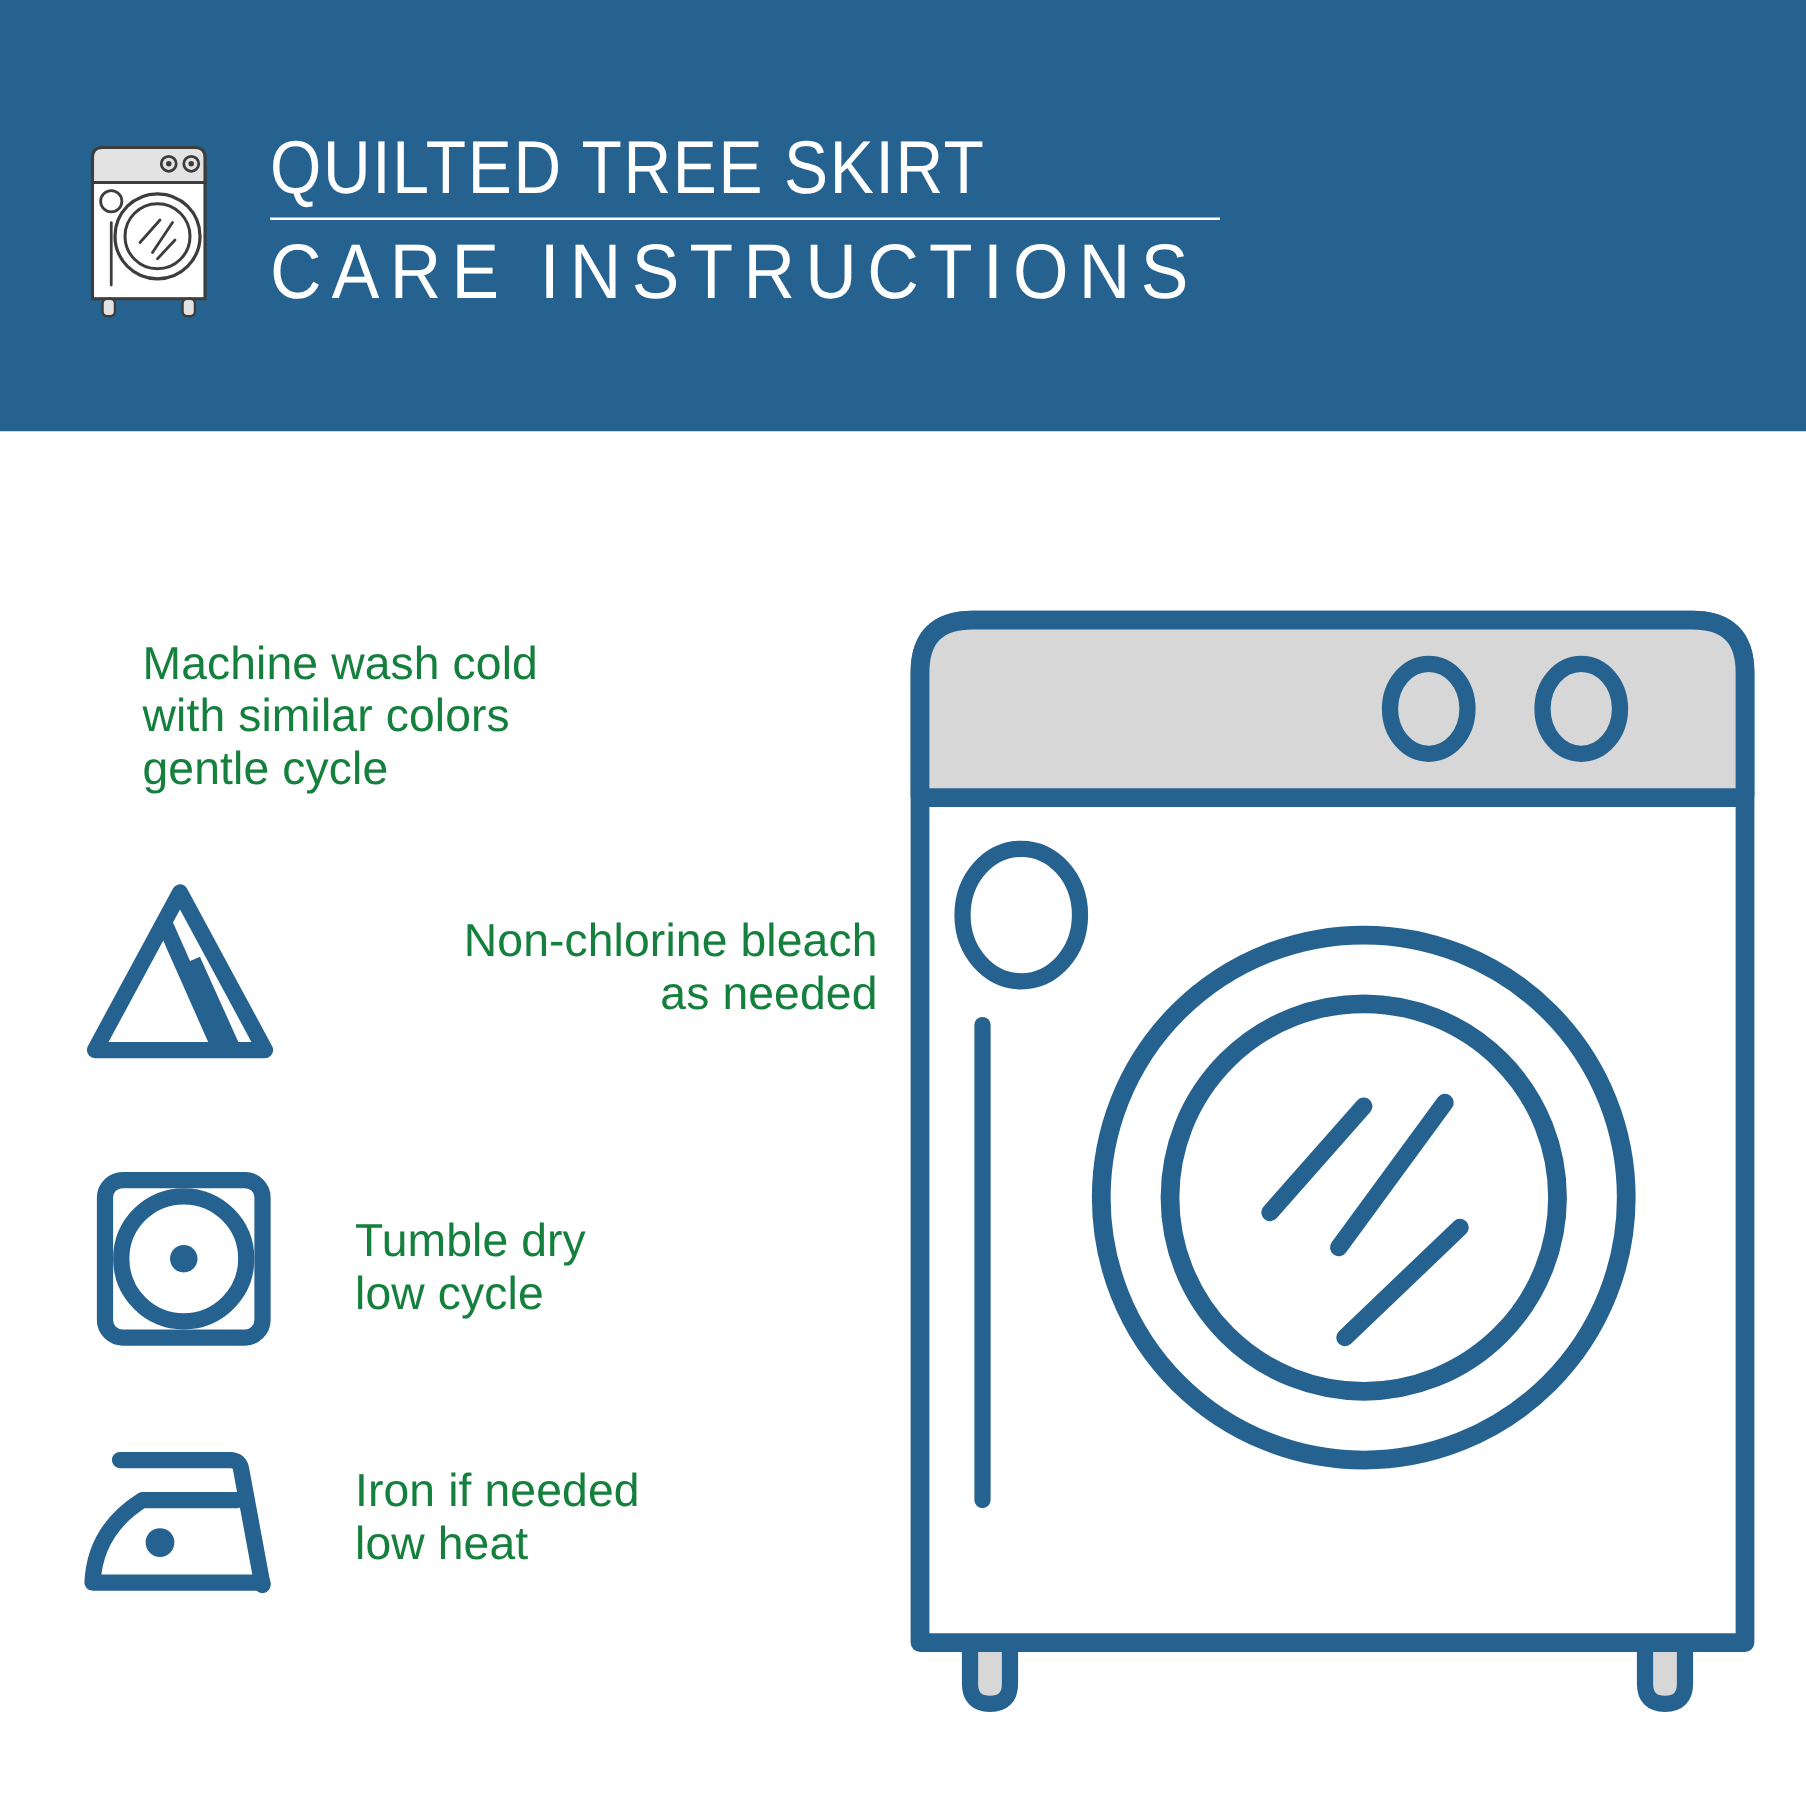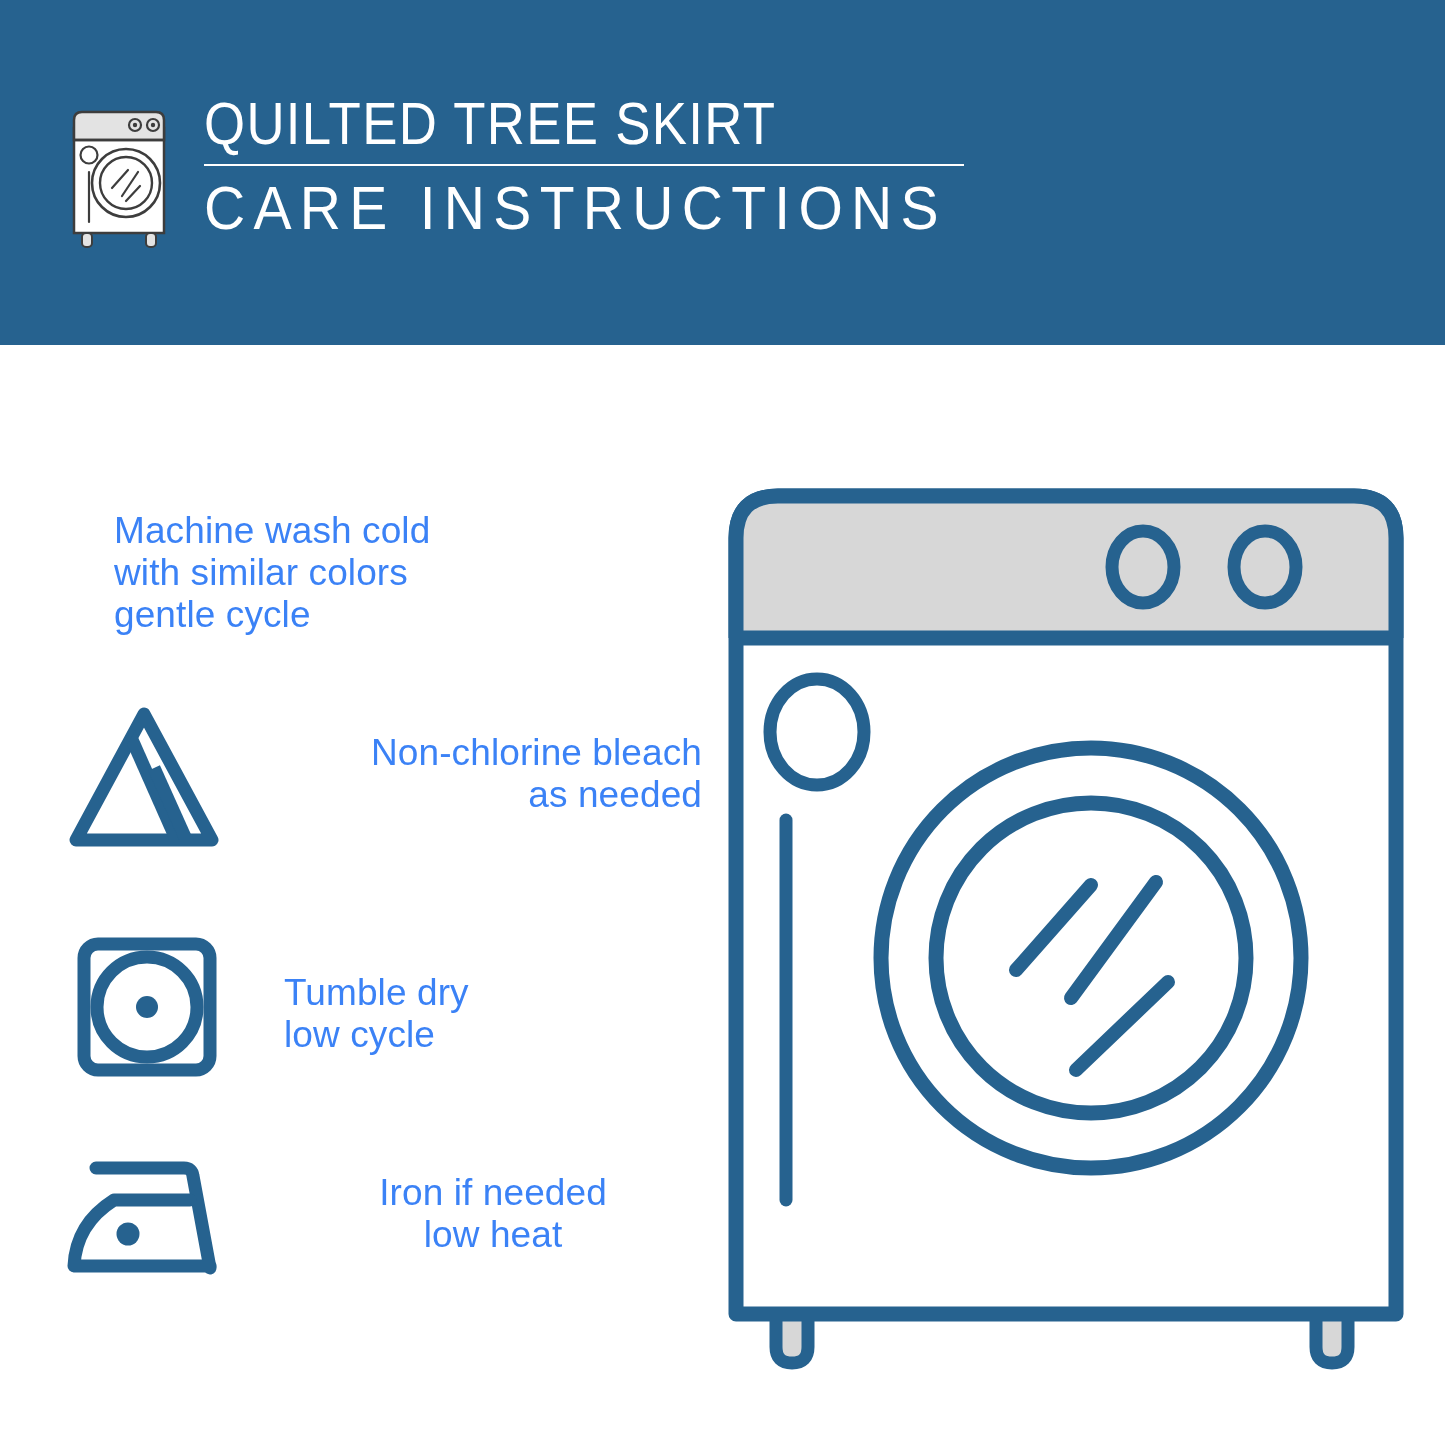--- a/index.html
+++ b/index.html
@@ -27,21 +27,22 @@
     height: 345px;
     background: #26628F;
   }
   .header-inner {
     position: absolute;
     left: 60px;
     top: 92px;
     width: 960px;
     height: 170px;
     display: flex;
-    align-items: flex-start;
+    align-items: center;
+    gap: 12px;
   }
   .header-icon {
     width: 118px;
     height: 150px;
     flex: 0 0 auto;
     margin-top: 8px;
   }
   .header-text {
     margin-left: 26px;
     flex: 1 1 auto;
@@ -85,34 +86,34 @@
   .care-row {
     position: absolute;
     left: 0;
     display: flex;
     align-items: flex-start;
     width: 640px;
   }
   .care-row.r0 { top: 0px; }
   .care-row.r1 { top: 218px; text-align: right; }
   .care-row.r2 { top: 448px; }
-  .care-row.r3 { top: 660px; text-align: center; }
+  .care-row.r3 { top: 660px; }
 
   .care-icon {
     flex: 0 0 auto;
     width: 170px;
     height: 160px;
     display: flex;
     align-items: flex-start;
     justify-content: flex-start;
   }
   .care-text {
     flex: 1 1 auto;
     margin-left: 52px;
-    color: #3b82f6;
+    color: #15803d;
     font-size: 37px;
     line-height: 42px;
     font-weight: 400;
     letter-spacing: 0.1px;
     white-space: pre-line;
   }
   .care-row.r0 .care-text { padding-top: 30px; }
   .care-row.r1 .care-text { padding-top: 34px; }
   .care-row.r2 .care-text { padding-top: 44px; }
   .care-row.r3 .care-text { padding-top: 32px; }

